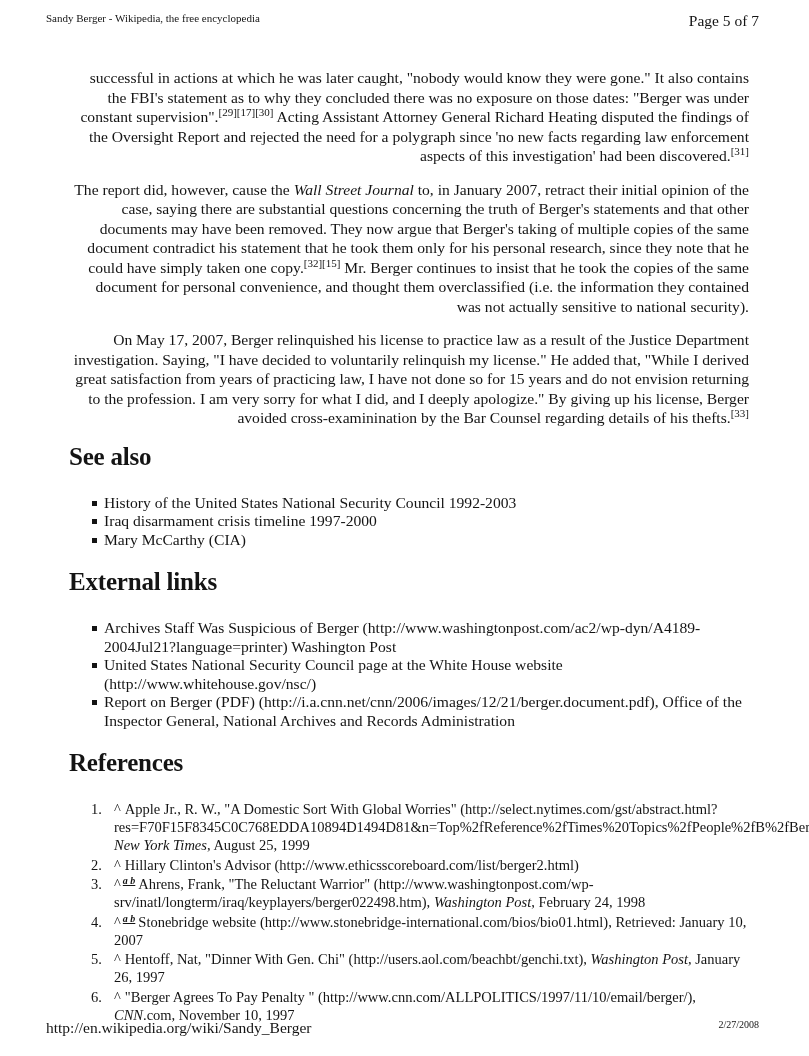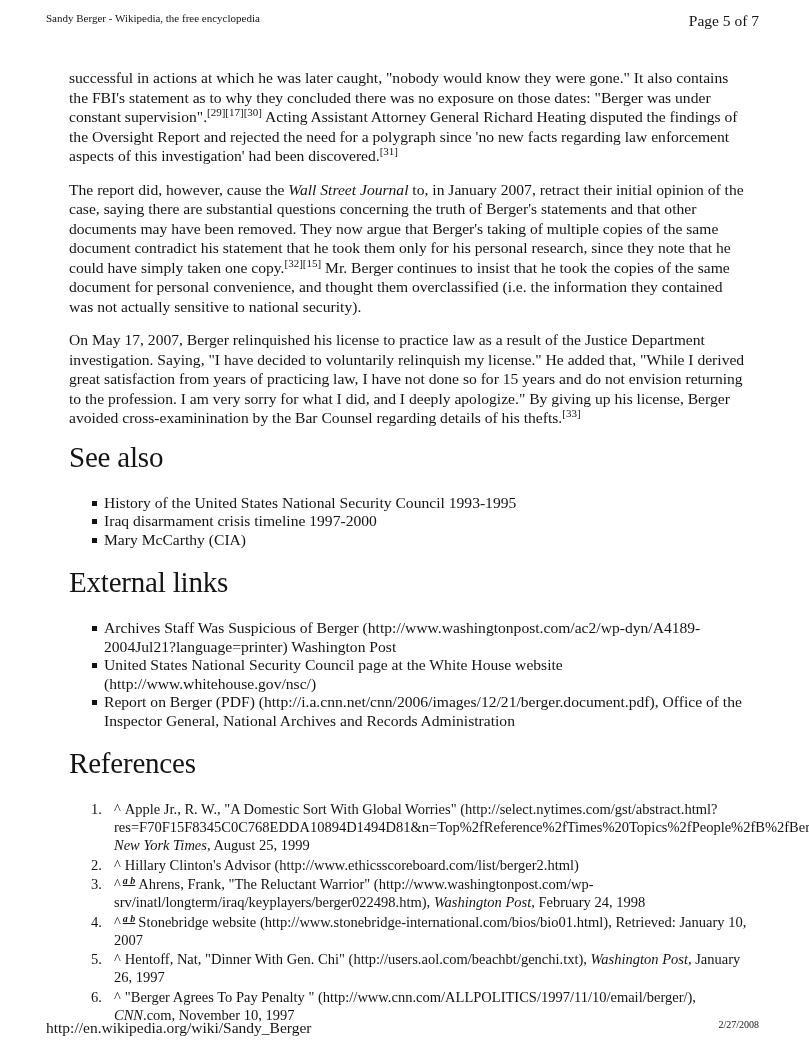--- a/index.html
+++ b/index.html
@@ -6,25 +6,25 @@
   body {
     width: 809px; height: 1056px; position: relative; overflow: hidden;
     font-family: "Liberation Serif", serif; color: #141414;
   }
   .hdr-left { position: absolute; left: 46px; top: 12px; font-size: 11px; }
   .hdr-right { position: absolute; right: 50px; top: 12px; font-size: 15.5px; font-family: Liberation Serif, serif; }
   .ftr-left { position: absolute; left: 46px; top: 1019px; font-size: 15.5px; }
   .ftr-right { position: absolute; right: 50px; top: 1019px; font-size: 10px; }
 
   .content { position: absolute; left: 69px; top: 68px; width: 680px; font-size: 15.6px; line-height: 19.5px; }
-  .content p { margin: 0 0 14px 0; }
+  .content p { margin: 0 0 14px 0; text-align: right; }
   sup { font-size: 11px; line-height: 0; vertical-align: 6px; }
   .ital { font-style: italic; }
 
-  h2 { font-size: 29px; font-weight: normal; margin: 8px 0 22px 0; line-height: 30px; letter-spacing: -0.2px; }
+  h2 { font-size: 25px; font-weight: bold; margin: 8px 0 22px 0; line-height: 30px; letter-spacing: -0.2px; }
 
   ul.bullets { list-style: none; margin: 0 0 14px 0; padding-left: 23px; }
   ul.bullets li { position: relative; padding-left: 12px; line-height: 18.5px; }
   ul.bullets li::before {
     content: ""; position: absolute; left: 0; top: 7px; width: 5px; height: 5px; background: #141414;
   }
 
   ol.refs { list-style: none; margin: 0; padding-left: 0; font-size: 14.5px; line-height: 18px; }
   ol.refs li { position: relative; padding-left: 45px; margin-bottom: 1.5px; }
   ol.refs .num { position: absolute; left: 22px; top: 0; }
@@ -47,21 +47,21 @@
   <p>
     <span>The report did, however, cause the </span><span class="ital">Wall Street Journal</span><span> to, in January 2007, retract their initial opinion of the case, saying there are substantial questions concerning the truth of Berger's statements and that other documents may have been removed. They now argue that Berger's taking of multiple copies of the same document contradict his statement that he took them only for his personal research, since they note that he could have simply taken one copy.</span><sup>[32][15]</sup><span> Mr. Berger continues to insist that he took the copies of the same document for personal convenience, and thought them overclassified (i.e. the information they contained was not actually sensitive to national security).</span>
   </p>
 
   <p>
     <span>On May 17, 2007, Berger relinquished his license to practice law as a result of the Justice Department investigation. Saying, "I have decided to voluntarily relinquish my license." He added that, "While I derived great satisfaction from years of practicing law, I have not done so for 15 years and do not envision returning to the profession. I am very sorry for what I did, and I deeply apologize." By giving up his license, Berger avoided cross-examinination by the Bar Counsel regarding details of his thefts.</span><sup>[33]</sup>
   </p>
 
   <h2>See also</h2>
   <ul class="bullets">
-    <li><a class="lnk">History of the United States National Security Council 1993-1995</a></li>
+    <li><a class="lnk">History of the United States National Security Council 1992-2003</a></li>
     <li><a class="lnk">Iraq disarmament crisis timeline 1997-2000</a></li>
     <li><a class="lnk">Mary McCarthy (CIA)</a></li>
   </ul>
 
   <h2 style="margin-top:18px;">External links</h2>
   <ul class="bullets">
     <li><a class="lnk">Archives Staff Was Suspicious of Berger (http://www.washingtonpost.com/ac2/wp-dyn/A4189-2004Jul21?language=printer) Washington Post</a></li>
     <li><a class="lnk">United States National Security Council page at the White House website (http://www.whitehouse.gov/nsc/)</a></li>
     <li><a class="lnk">Report on Berger (PDF) (http://i.a.cnn.net/cnn/2006/images/12/21/berger.document.pdf), Office of the Inspector General, National Archives and Records Administration</a></li>
   </ul>

